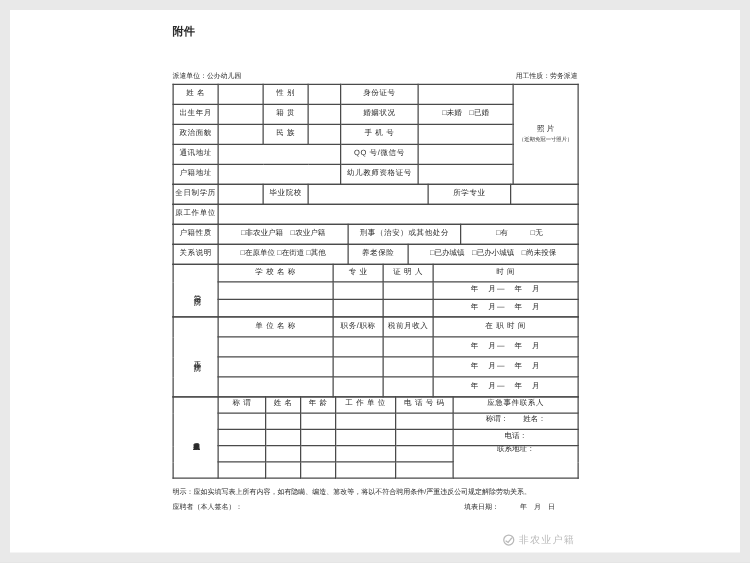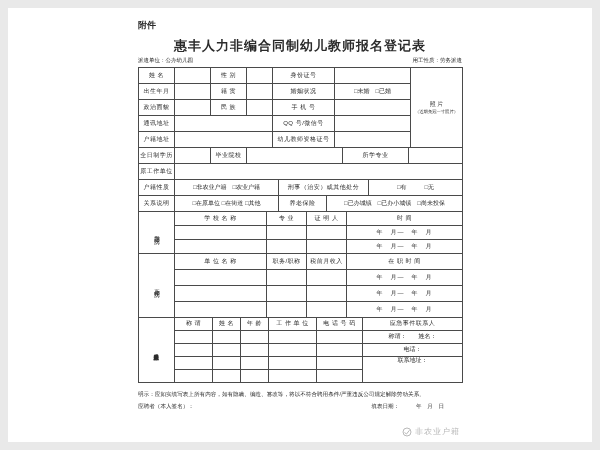--- a/index.html
+++ b/index.html
@@ -34,21 +34,20 @@
              gap:3px;color:#b9b9b9;font-size:8px;letter-spacing:1px;}
   .wm-icon{width:10px;height:10px;}
 </style>
 </head>
 <body>
 
 <div class="page">
   <div class="sheet">
 
     <div class="attachment">附件</div>
-    <div class="title">惠丰人力非编合同制幼儿教师报名登记表</div>
 
     <div class="subline">
       <span>派遣单位：公办幼儿园</span>
       <span>用工性质：劳务派遣</span>
     </div>
 
     <div class="form">
 
       <table class="t">
         <colgroup>

